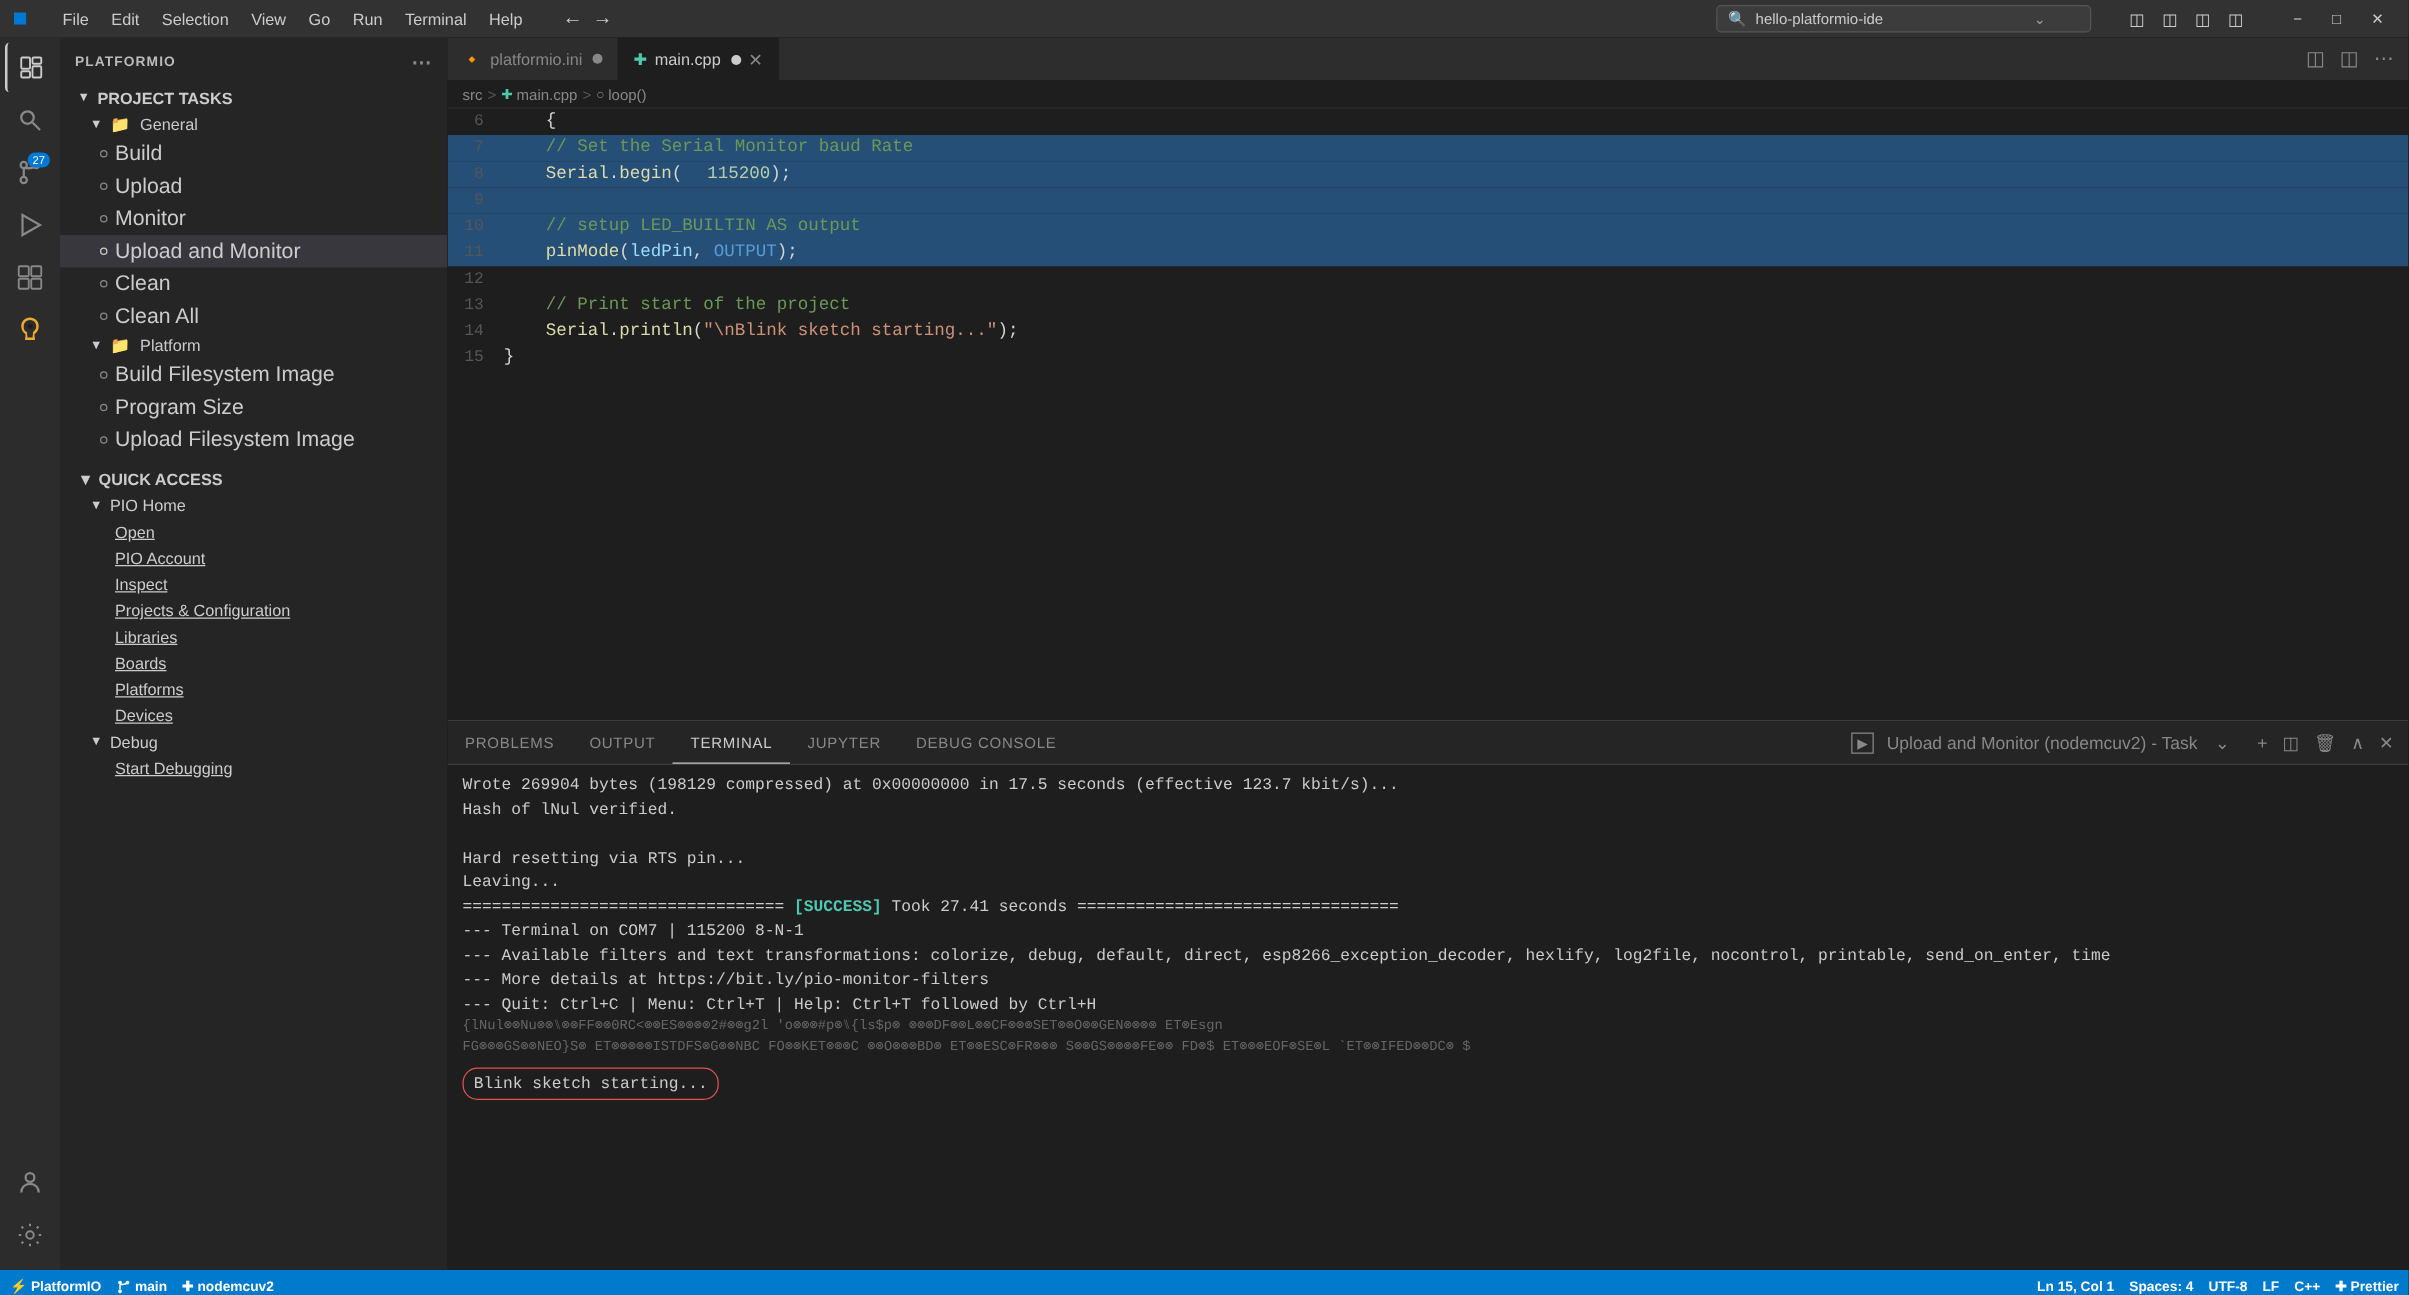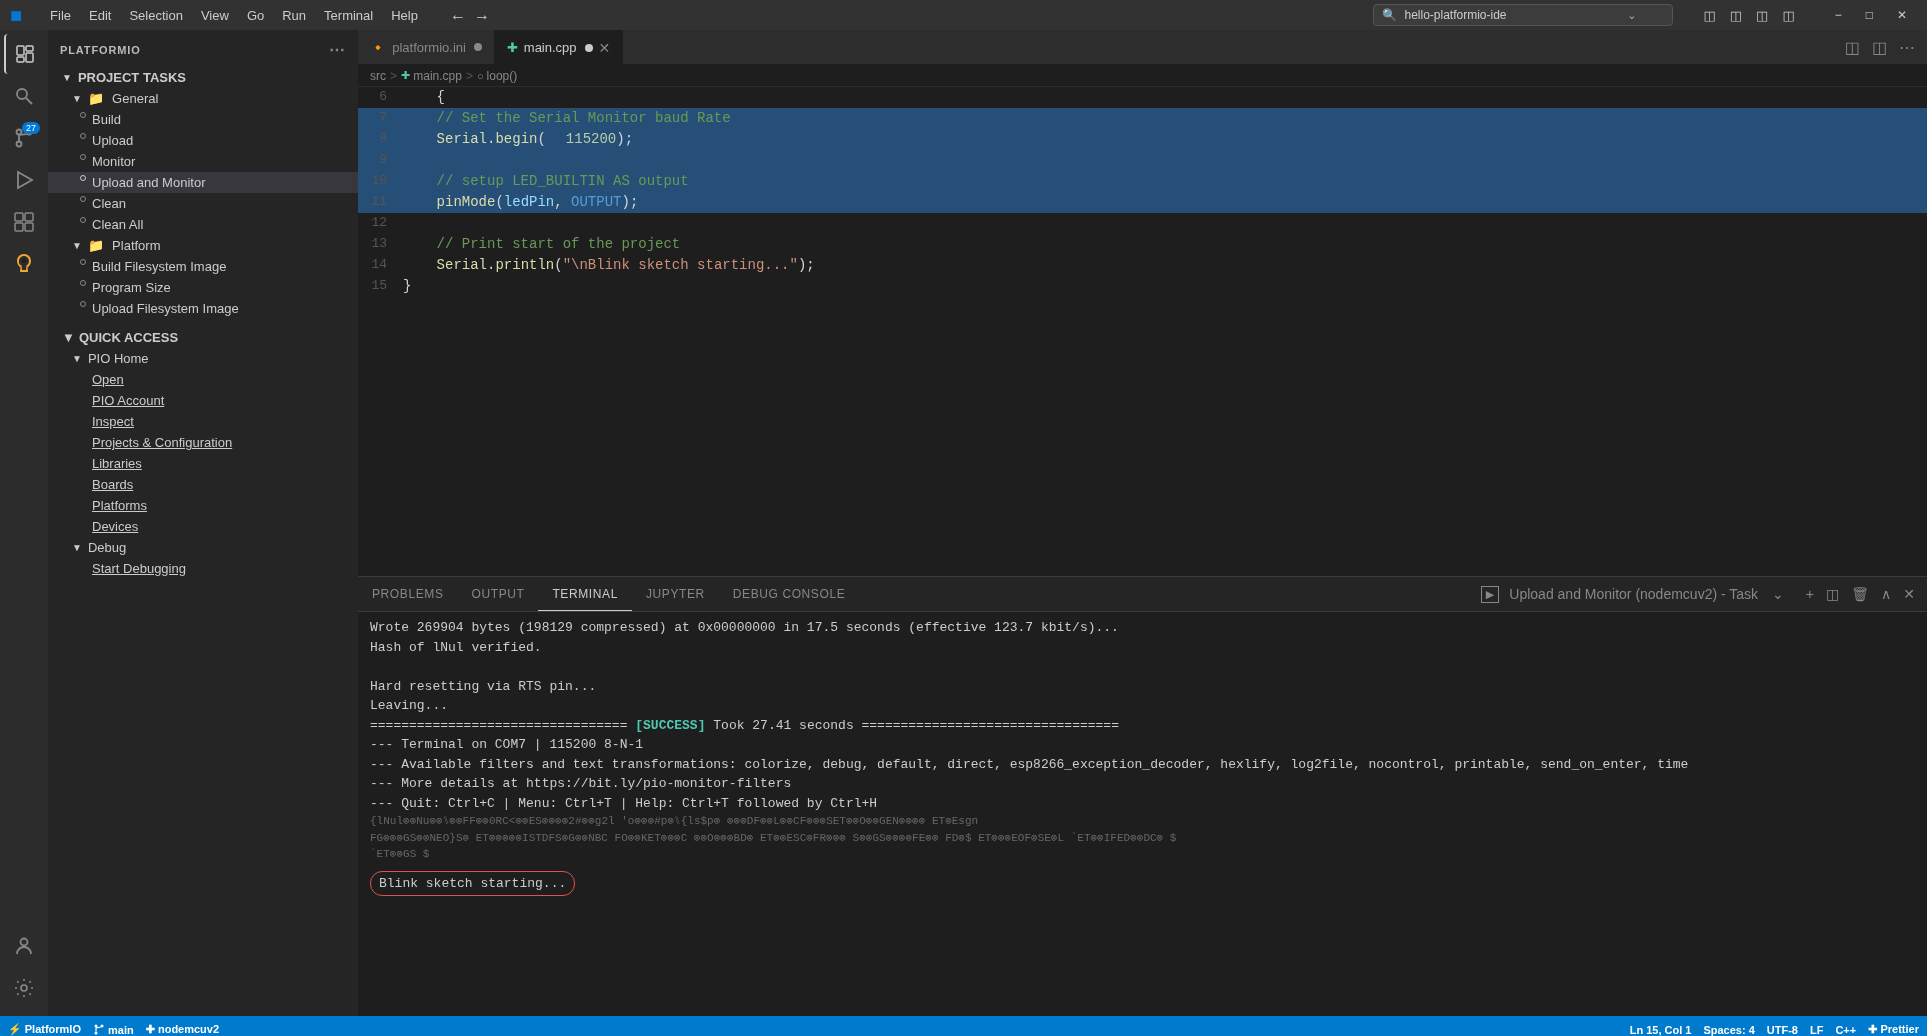--- a/index.html
+++ b/index.html
@@ -176,24 +176,24 @@
       font-weight: 600;
       color: #cccccc;
       gap: 4px;
     }
     .sidebar-section-header .chevron {
       font-size: 10px;
       margin-right: 2px;
     }
     .sidebar-item {
       display: flex;
-      align-items: flex-start;
+      align-items: center;
       padding: 3px 8px 3px 32px;
       cursor: pointer;
-      font-size: 13px;
+      font-size: 17px;
       color: #cccccc;
       gap: 6px;
     }
     .sidebar-item.active { background: #37373d; }
     .sidebar-item .dot {
       width: 6px;
       height: 6px;
       border-radius: 50%;
       border: 1px solid #888;
       flex-shrink: 0;
@@ -760,21 +760,20 @@
           <span style="color:#ccc;">================================= </span>
           <span style="color:#4ec9b0; font-weight:bold;">[SUCCESS]</span>
           <span style="color:#ccc;"> Took 27.41 seconds =================================</span>
         </div>
         <div class="terminal-line">--- Terminal on COM7 | 115200 8-N-1</div>
         <div class="terminal-line">--- Available filters and text transformations: colorize, debug, default, direct, esp8266_exception_decoder, hexlify, log2file, nocontrol, printable, send_on_enter, time</div>
         <div class="terminal-line">--- More details at https://bit.ly/pio-monitor-filters</div>
         <div class="terminal-line">--- Quit: Ctrl+C | Menu: Ctrl+T | Help: Ctrl+T followed by Ctrl+H</div>
         <div class="terminal-line" style="color:#666; font-size:11px;">{lNul⊗⊗Nu⊗⊗⑊⊗⊗FF⊗⊗0RC&lt;⊗⊗ES⊗⊗⊗⊗2#⊗⊗g2l 'o⊗⊗⊗#p⊗⑊{ls$p⊗ ⊗⊗⊗DF⊗⊗L⊗⊗CF⊗⊗⊗SET⊗⊗O⊗⊗GEN⊗⊗⊗⊗ ET⊗Esgn</div>
         <div class="terminal-line" style="color:#666; font-size:11px;">FG⊗⊗⊗GS⊗⊗NEO}S⊗ ET⊗⊗⊗⊗⊗ISTDFS⊗G⊗⊗NBC FO⊗⊗KET⊗⊗⊗C ⊗⊗O⊗⊗⊗BD⊗ ET⊗⊗ESC⊗FR⊗⊗⊗ S⊗⊗GS⊗⊗⊗⊗FE⊗⊗ FD⊗$ ET⊗⊗⊗EOF⊗SE⊗L `ET⊗⊗IFED⊗⊗DC⊗ $</div>
-        <div class="terminal-line" style="color:#666; font-size:11px;">`ET⊗⊗GS $</div>
         <div style="margin-top:4px;">
           <span class="terminal-blink-output">Blink sketch starting...</span>
         </div>
       </div>
     </div>
 
   </div>
 </div>
 
 <div class="status-bar">

